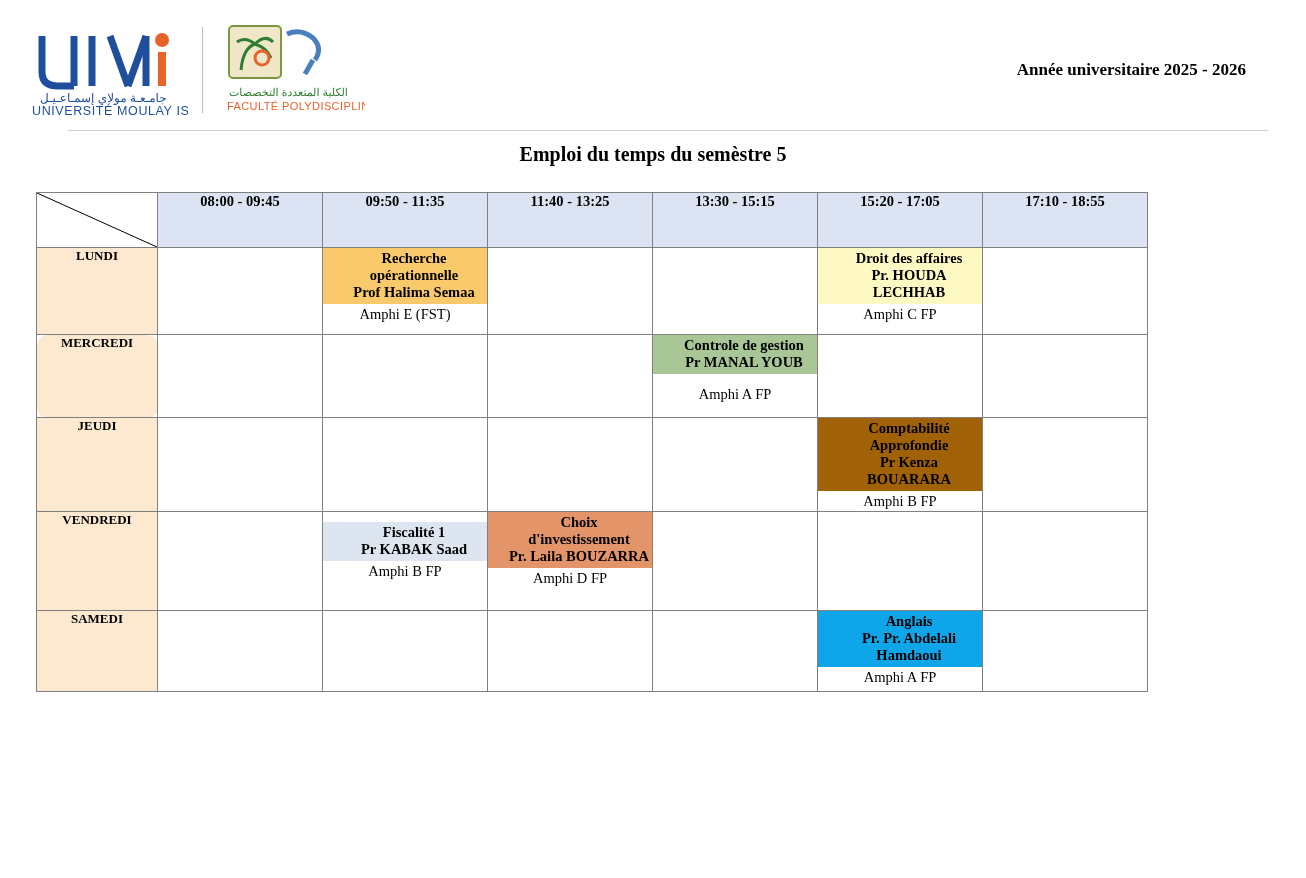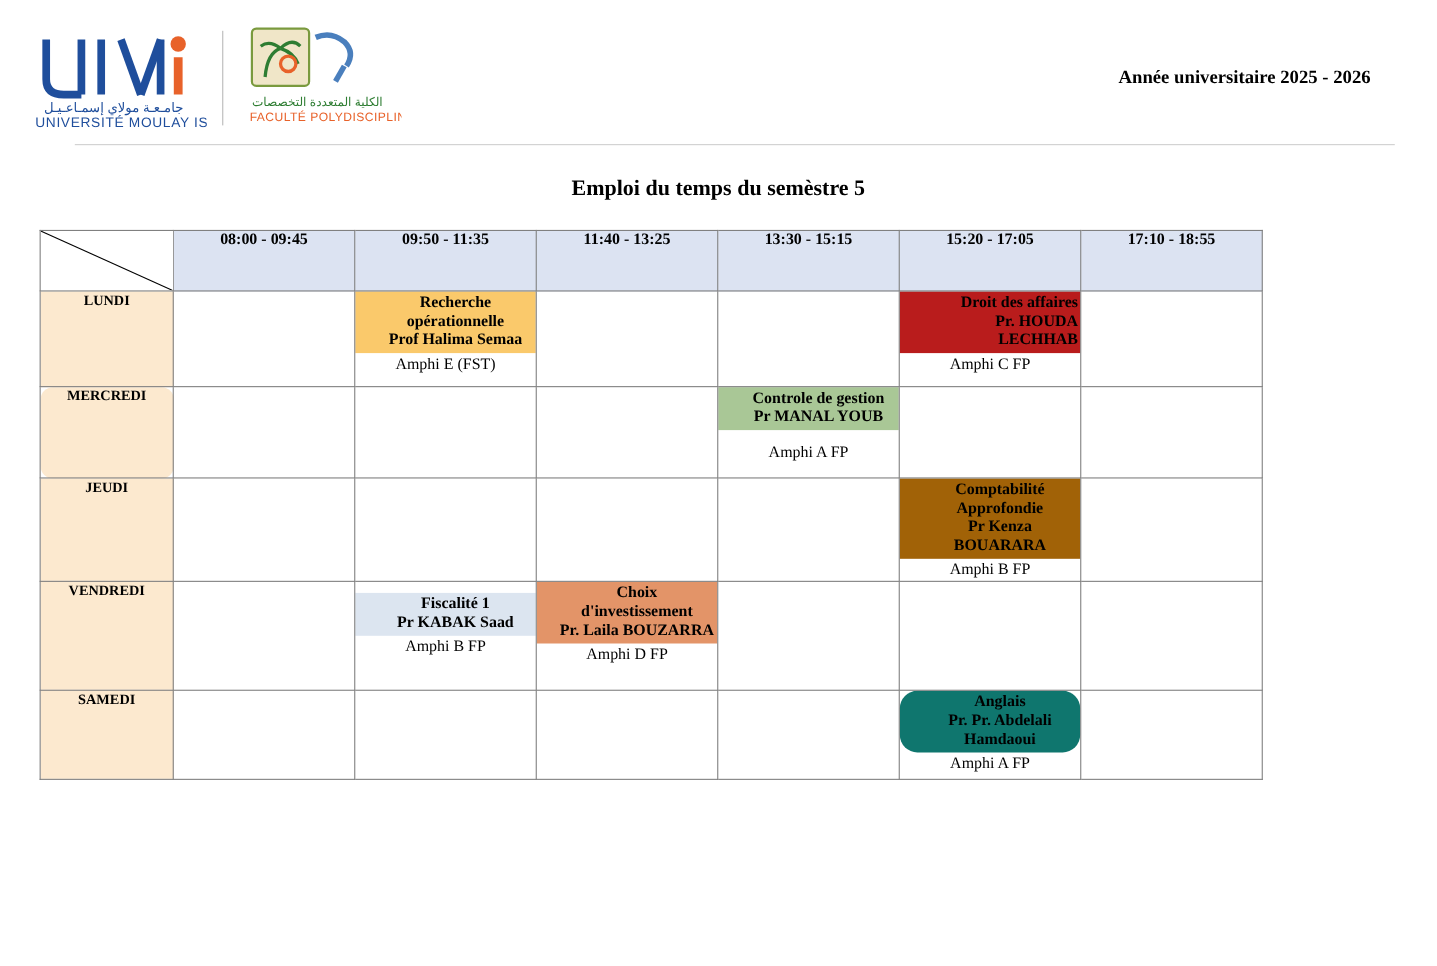--- a/index.html
+++ b/index.html
@@ -55,21 +55,21 @@
   .hr {
     margin: 8px 38px 0 68px;
     height: 1px;
     background: #cfcfcf;
   }
 
   .title-1 {
     text-align: center;
     font-weight: bold;
     font-size: 20px;
-    margin-top: 28px;
+    margin-top: 12px;
   }
   .title-2 {
     text-align: center;
     font-weight: bold;
     font-size: 21px;
     margin-top: 30px;
   }
 
   
   .table-wrap {
@@ -218,21 +218,21 @@
                 <span>Recherche opérationnelle</span><br>
                 <span>Prof Halima Semaa</span>
               </span>
               <span class="room">Amphi E (FST)</span>
             </div>
           </td>
           <td class="slot"></td>
           <td class="slot"></td>
           <td class="slot">
             <div class="course">
-              <span class="hl" style="background:#b91c1c;text-align:right;">
+              <span class="hl" style="background:#fef9c3;">
                 <span>Droit des affaires</span><br>
                 <span>Pr. HOUDA LECHHAB</span>
               </span>
               <span class="room">Amphi C FP</span>
             </div>
           </td>
           <td class="slot"></td>
         </tr>
 
 
@@ -301,21 +301,21 @@
         </tr>
 
         <tr class="r-samedi">
           <td class="daycell">SAMEDI</td>
           <td class="slot"></td>
           <td class="slot"></td>
           <td class="slot"></td>
           <td class="slot"></td>
           <td class="slot">
             <div class="course">
-              <span class="hl" style="background:#0f766e;border-radius:16px;">
+              <span class="hl" style="background:#0ea5e9;">
                 <span>Anglais</span><br>
                 <span>Pr. Pr. Abdelali Hamdaoui</span>
               </span>
               <span class="room">Amphi A FP</span>
             </div>
           </td>
           <td class="slot"></td>
         </tr>
       </tbody>
     </table>

